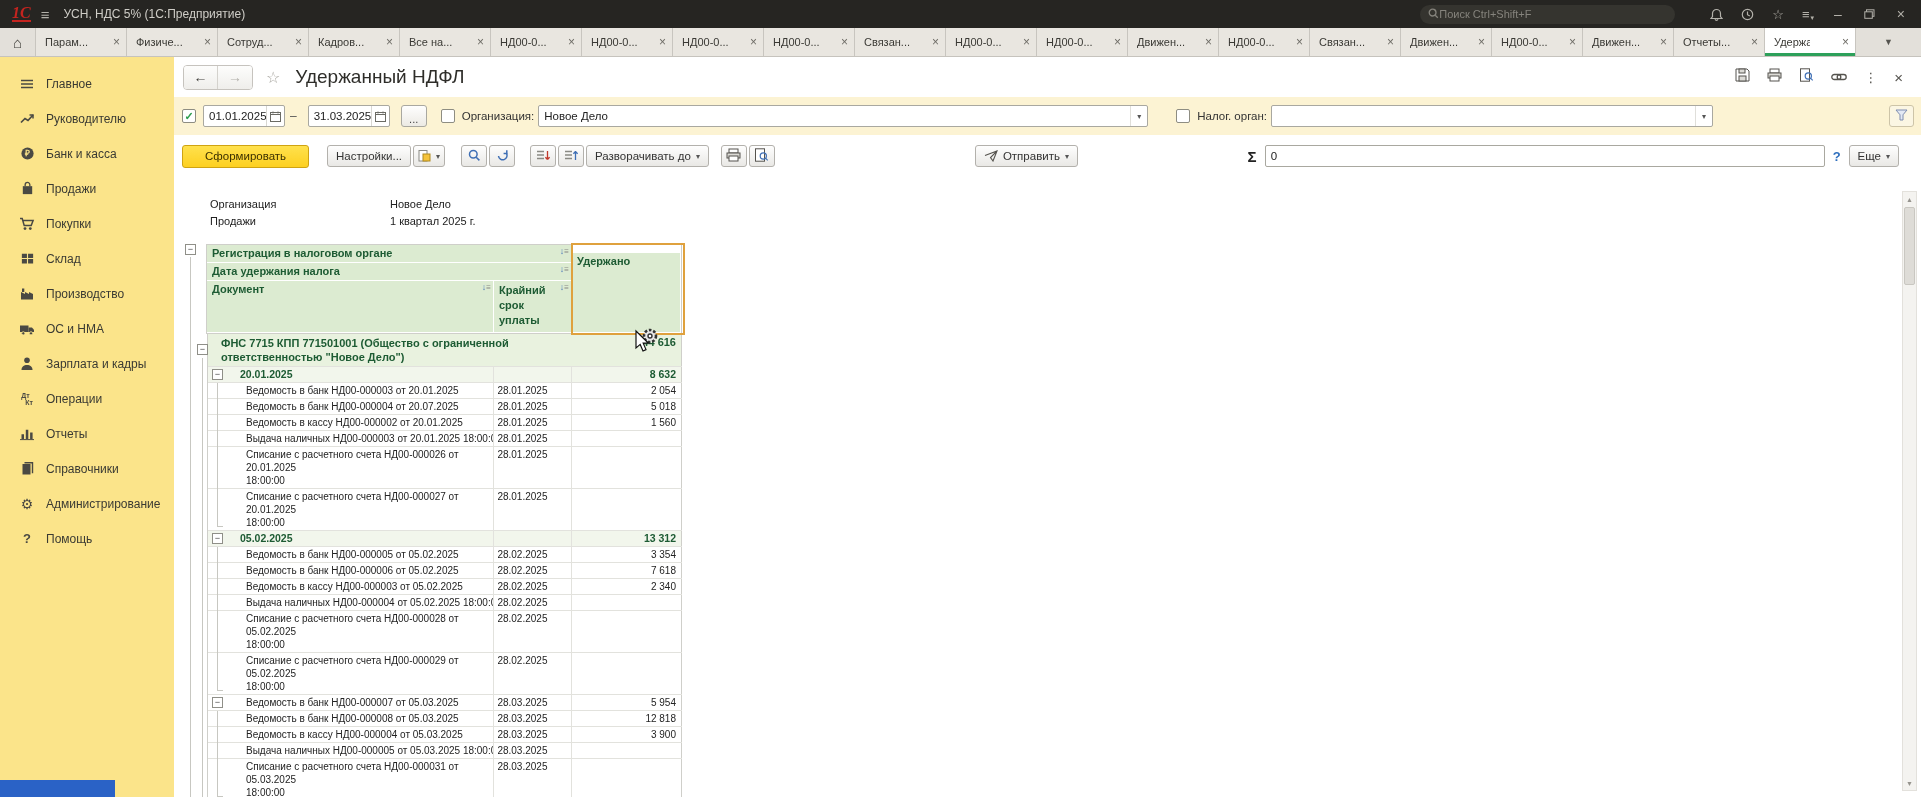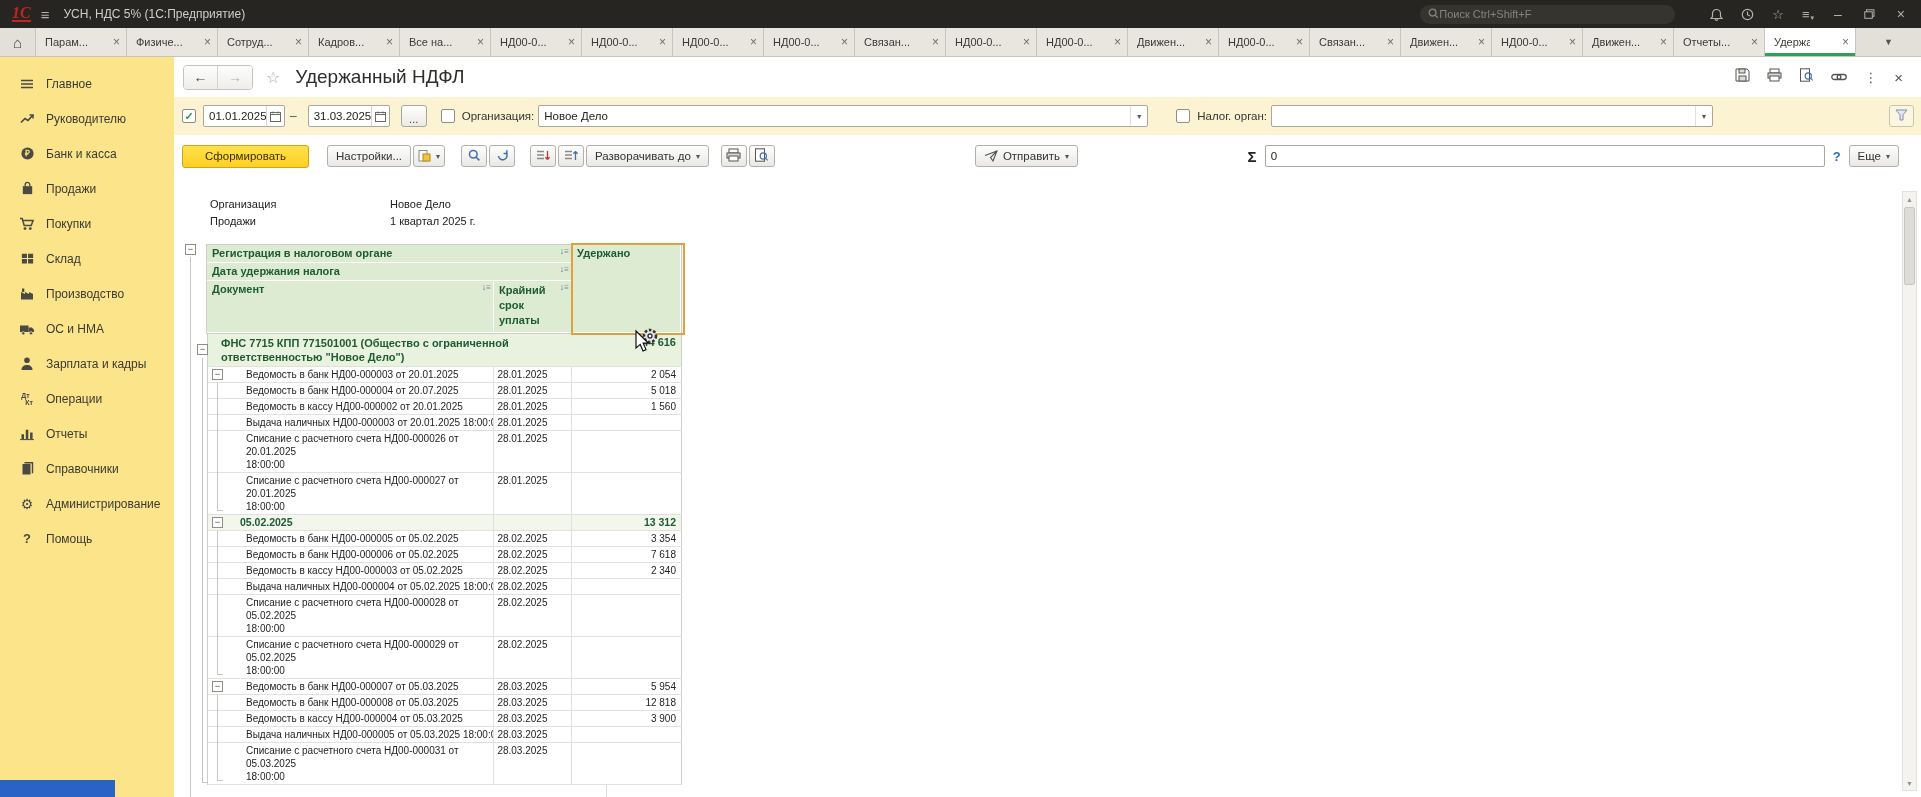--- a/index.html
+++ b/index.html
@@ -110,21 +110,21 @@
   .b1{left:-17px;top:13px;bottom:-14px;}
   .b2{left:-6px;top:24px;bottom:2px;}
   .b3{left:9px;top:16px;bottom:4px;}
 
   .ghead{display:grid;grid-template-columns:287px 78px 109px;grid-template-rows:18px 18px 52px;
          position:relative;border:1px solid #cfcfca;width:476px;margin-left:-1px;background:#fff;}
   .gcell{background:var(--header_green_bg);border-right:1px solid #fff;border-bottom:1px solid #fff;
          position:relative;font-size:11px;font-weight:bold;color:var(--group_green_text);
          padding:2px 16px 1px 5px;line-height:13px;overflow:hidden;}
   .g-reg{grid-column:1/3;grid-row:1;}
-  .g-wh{grid-column:3;grid-row:1/4;padding-right:4px;}
+  .g-wh{grid-column:3;grid-row:1/4;padding-right:4px;margin-top:8px;}
   .g-date{grid-column:1/3;grid-row:2;}
   .g-doc{grid-column:1;grid-row:3;}
   .g-dl{grid-column:2;grid-row:3;line-height:15px;}
   .sorticon{position:absolute;right:2px;top:2px;display:inline-flex;align-items:center;}
   .sorticon b{color:#4472b8;font-weight:normal;font-size:9px;line-height:9px;}
   .sorticon i{color:#8a8a85;font-style:normal;font-size:8px;line-height:8px;}
   .selbox{position:absolute;left:364px;top:-2px;width:114px;height:92px;border:2px solid var(--selection_orange);z-index:2;}
 
   .tbody{border-left:1px solid #cfcfca;width:475px;}
   .trow{display:flex;border-bottom:1px solid #e2e2dd;background:#fff;}
@@ -636,20 +636,25 @@
                 <span class="minus m2">−</span>
                 <span class="bracket b2"></span>
                 <div class="trow fnsrow">
                   <div class="c1 c1f">ФНС 7715 КПП 771501001 (Общество с ограниченной ответственностью "Новое Дело")</div>
                   <div class="c3">44 616</div>
                 </div>
                 <div>
                     <div class="block">
     <span class="minus m3">−</span>
     <span class="bracket b3"></span>
+    <div class="trow daterow">
+      <div class="c1 datec">20.01.2025</div>
+      <div class="c2"></div>
+      <div class="c3 totalc">8 632</div>
+    </div>
                       <div class="trow detail">
       <div class="c1 docc">Ведомость в банк НД00-000003 от 20.01.2025</div>
       <div class="c2">28.01.2025</div>
       <div class="c3 amtc">2 054</div>
                       </div>
                       <div class="trow detail">
       <div class="c1 docc">Ведомость в банк НД00-000004 от 20.07.2025</div>
       <div class="c2">28.01.2025</div>
       <div class="c3 amtc">5 018</div>
                       </div>

